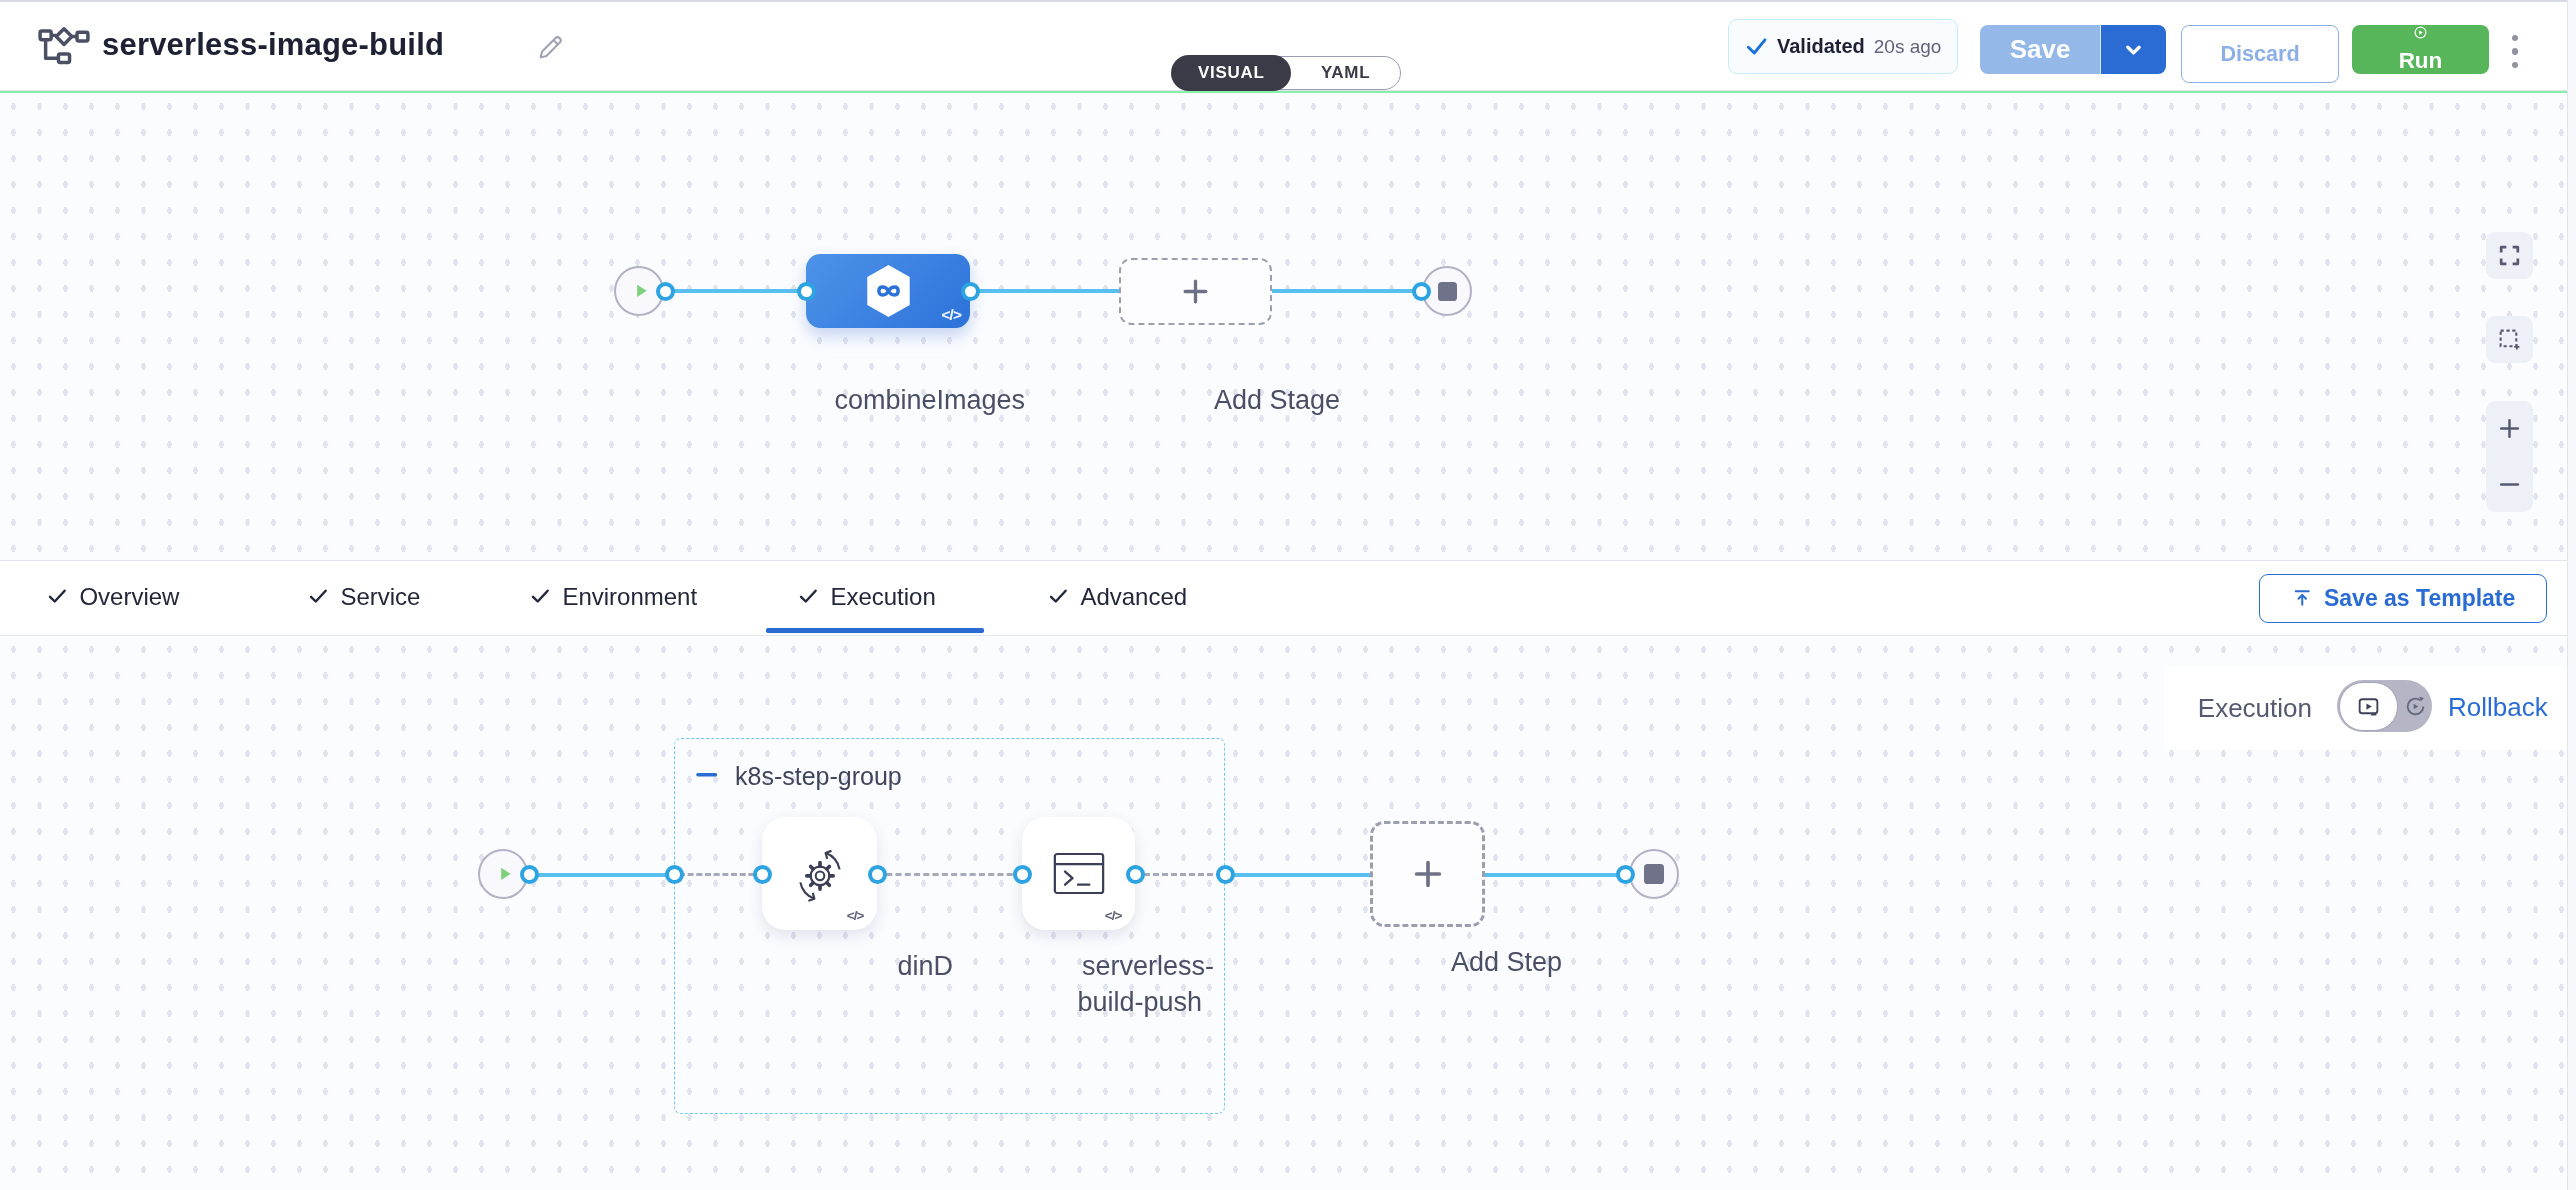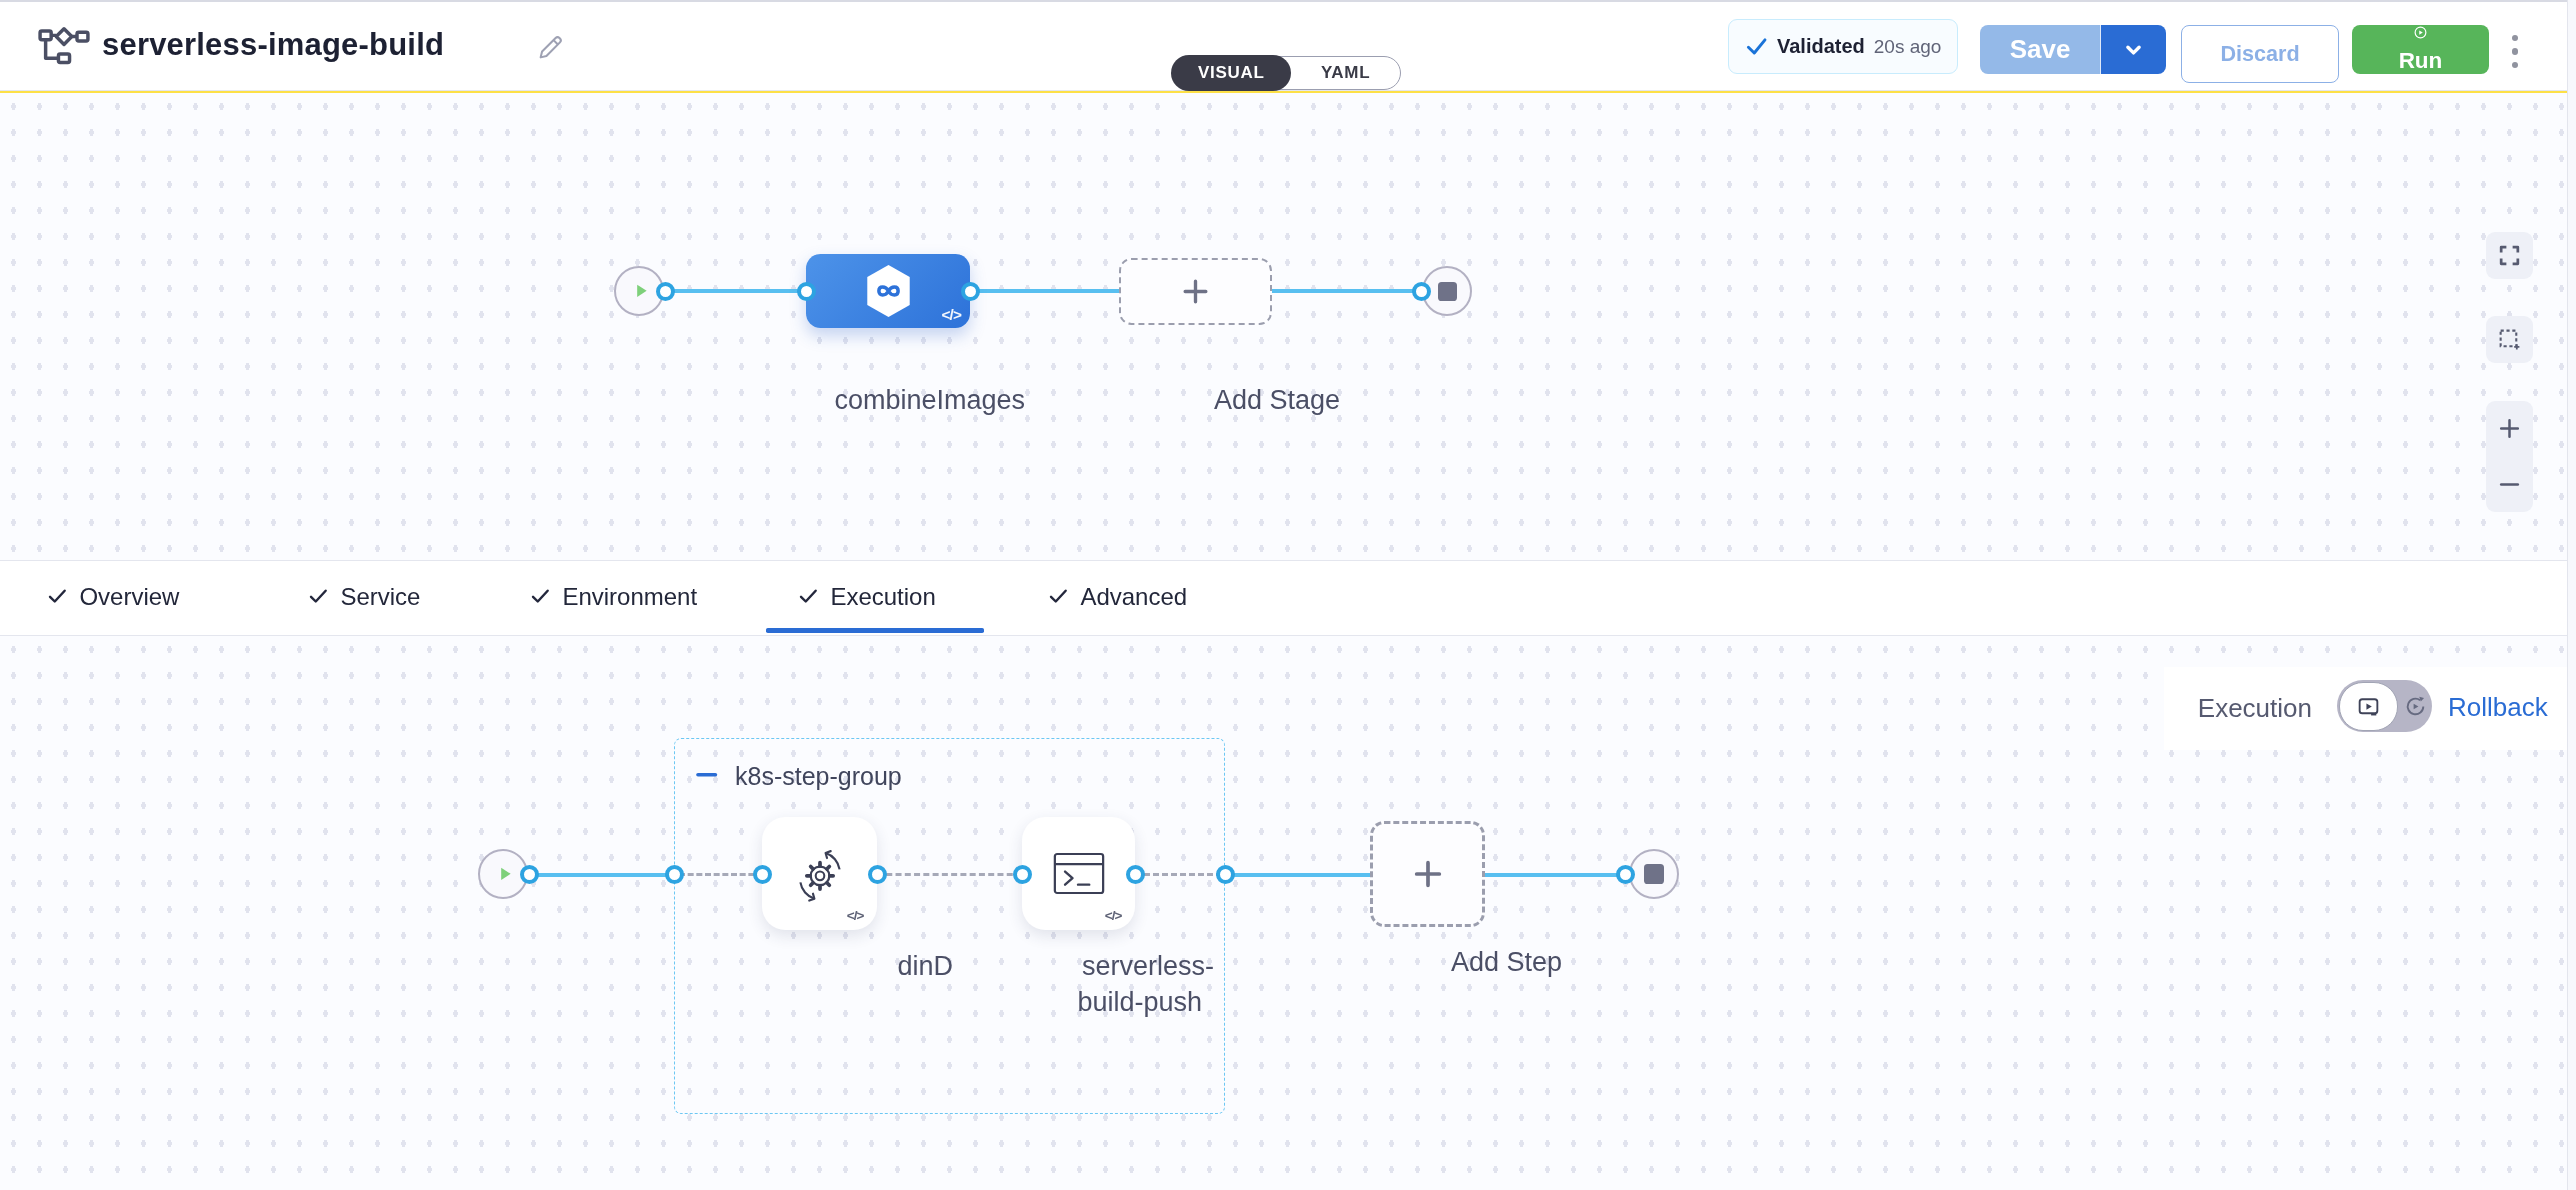--- a/index.html
+++ b/index.html
@@ -1,20 +1,20 @@
 <!DOCTYPE html>
 <html style="--accent-blue: #2a6cd4; --node-blue-start: #4d93e9; --node-blue-end: #2d72d9; --connector-blue: #58bff0; --port-ring: #2da3e1; --run-green: #57b55a; --group-border: #6cc7f3; --validated-check: #1a73d8;font-size:14.4px"><head>
 <meta charset="utf-8">
 <style>
   html,body{margin:0;padding:0;background:#fff;}
   *{box-sizing:border-box;}
   #root{
     position:relative;width:2576px;height:1190px;overflow:hidden;
     font-family:"Liberation Sans","DejaVu Sans",sans-serif;color:#23273a;
-    background:#fde047;
+    background:#86efac;
   }
   .abs{position:absolute;}
 
   
   .top-line{left:0;top:0;width:2576px;height:1.8px;background:#d8dae3;}
   .header{left:0;top:1.8px;width:2567px;height:89px;background:#fff;border-bottom:1.8px solid #e4e6ee;}
   .title{left:102px;top:27px;font-size:31px;font-weight:700;color:#1d2133;letter-spacing:0.2px;}
   .pill{left:1172px;top:28px;width:229px;height:34px;border:1.8px solid #9b9eb0;border-radius:18px;background:#fff;display:flex;margin-top:28px;}
   .pill-seg{flex:1;display:flex;align-items:center;justify-content:center;font-size:17px;font-weight:700;letter-spacing:0.7px;color:#3a3b47;border-radius:18px;cursor:pointer;}
   .pill-seg.active{background:#3a3b47;color:#fff;margin:-1.8px 0 -1.8px -1.8px;flex:0 0 120px;}
@@ -226,20 +226,28 @@
         </svg>
       <span class="lbl">Execution</span>
     </div>
     <div class="tab" style="left:1048px;">
       <svg width="20.7" height="20.7" viewBox="0 0 24 24" fill="none" stroke="#23273c" stroke-width="2.8" stroke-linecap="round" stroke-linejoin="round">
           <polyline points="3.5 12.5 9 18 20.5 5.5"></polyline>
         </svg>
       <span class="lbl">Advanced</span>
     </div>
     <div class="abs tab-underline"></div>
+    <div class="abs save-template">
+      <svg width="22.5" height="22.5" viewBox="0 0 24 24" fill="none" stroke="#2a6cd4" stroke-width="2.1" stroke-linecap="round" stroke-linejoin="round">
+        <path d="M5 4.5h14"></path>
+          <path d="M12 8.5V19"></path>
+          <polyline points="8 12.5 12 8.5 16 12.5"></polyline>
+      </svg>
+      <span>Save as Template</span>
+    </div>
   </div>
 
   <div class="abs canvas canvas-bottom"></div>
   <div class="abs exec-strip"></div>
   <div class="abs exec-label">Execution</div>
   <div class="abs toggle"></div>
   <div class="abs toggle-active">
     <svg width="25" height="25" viewBox="0 0 24 24" fill="none" stroke="#3f4358">
       <rect x="3.5" y="5" width="17" height="13.5" rx="2.5" stroke-width="1.8"></rect>
       <path d="M10 9.2l5.2 2.9-5.2 2.9z" fill="#3f4358" stroke="none"></path>

